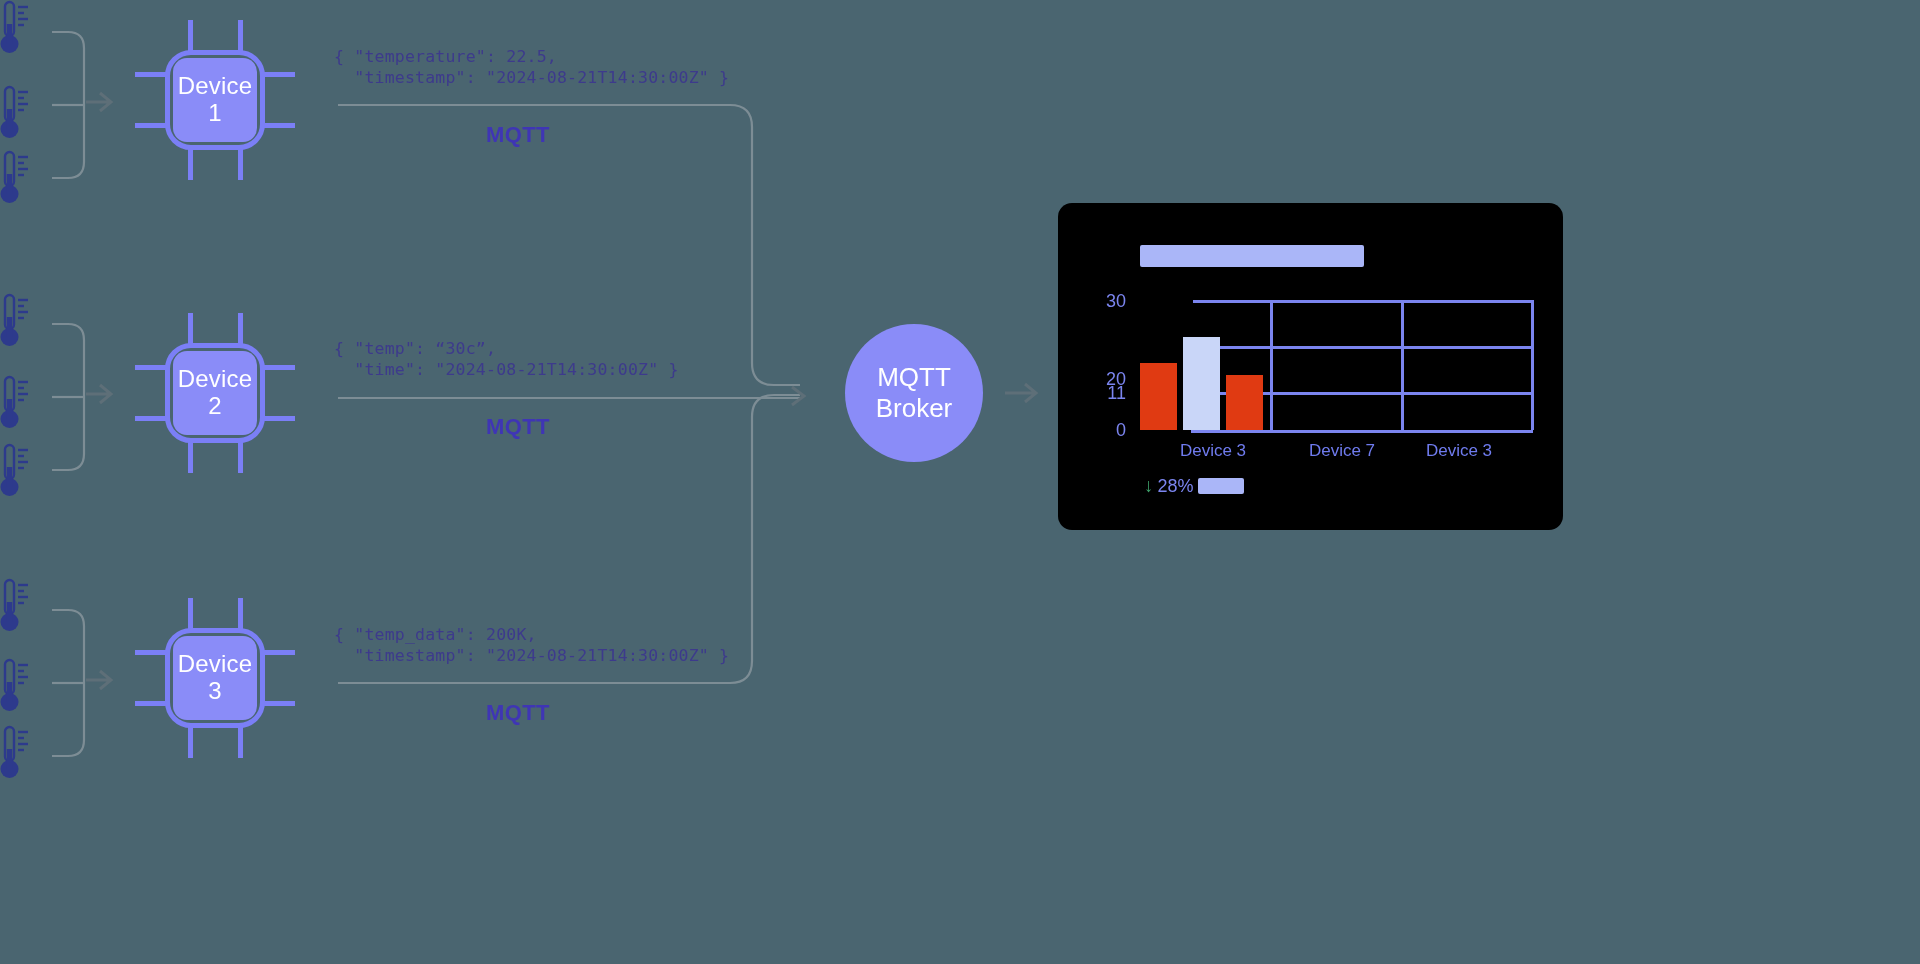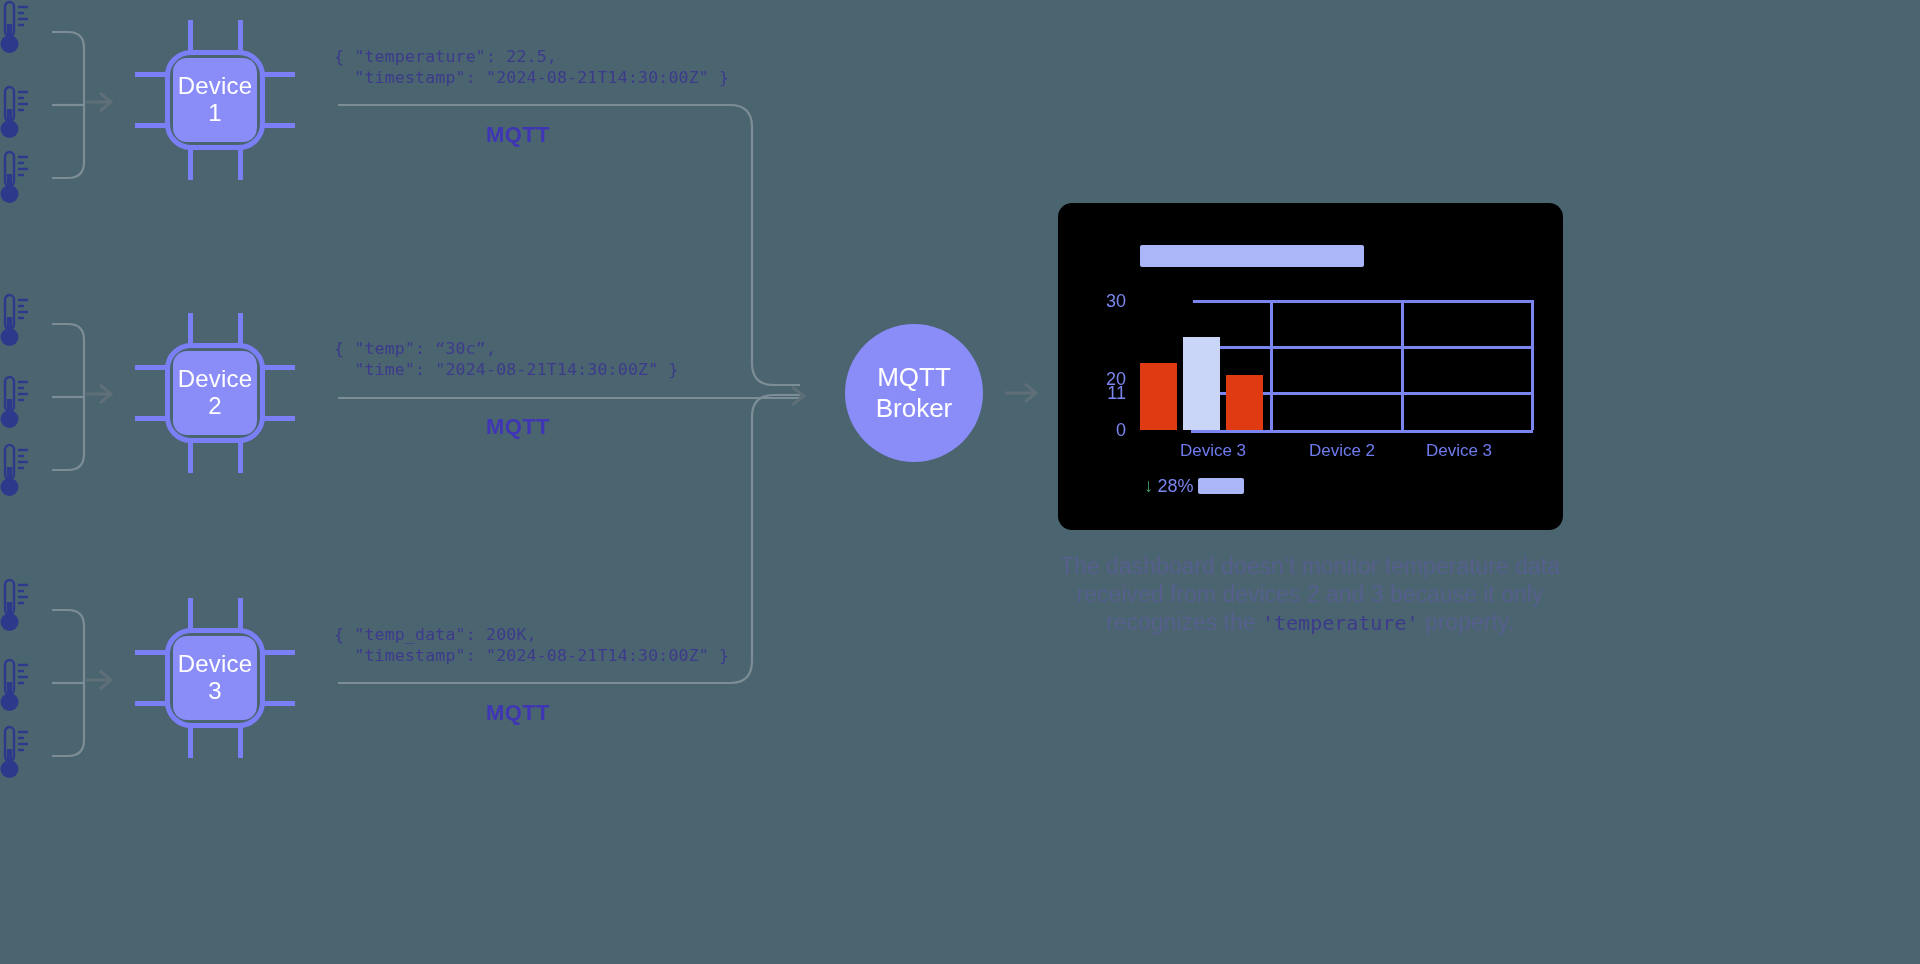--- a/index.html
+++ b/index.html
@@ -353,29 +353,26 @@
       <div class="grid-v" style="left:343px; top:97px;  height:130px;"></div>
       <div class="grid-v" style="left:473px; top:97px;  height:130px;"></div>
 
       <div class="bar" style="left:82px;  top:160px; width:37px; height:67px; background:#e03a12;"></div>
       <div class="bar" style="left:125px; top:134px; width:37px; height:93px; background:#c9d6f8;"></div>
       <div class="bar" style="left:168px; top:172px; width:37px; height:55px; background:#e03a12;"></div>
 
       <div class="axis" style="top:227px;"></div>
 
       <div class="x-label" style="left:95px;  top:238px; width:120px;">Device 3</div>
-      <div class="x-label" style="left:224px; top:238px; width:120px;">Device 2</div>
+      <div class="x-label" style="left:224px; top:238px; width:120px;">Device 7</div>
       <div class="x-label" style="left:341px; top:238px; width:120px;">Device 3</div>
 
       <div class="delta">
         <span class="delta-arrow">↓</span>
         <span>28%</span>
         <span class="delta-bar"></span>
       </div>
 
     </div>
   </div>
 
-  <div class="caption">
-    <span>The dashboard doesn’t monitor temperature data received from devices 2 and 3 because it only recognizes the </span><span class="mono">'temperature'</span><span> property.</span>
-  </div>
 
 </div>
 
 </body></html>

